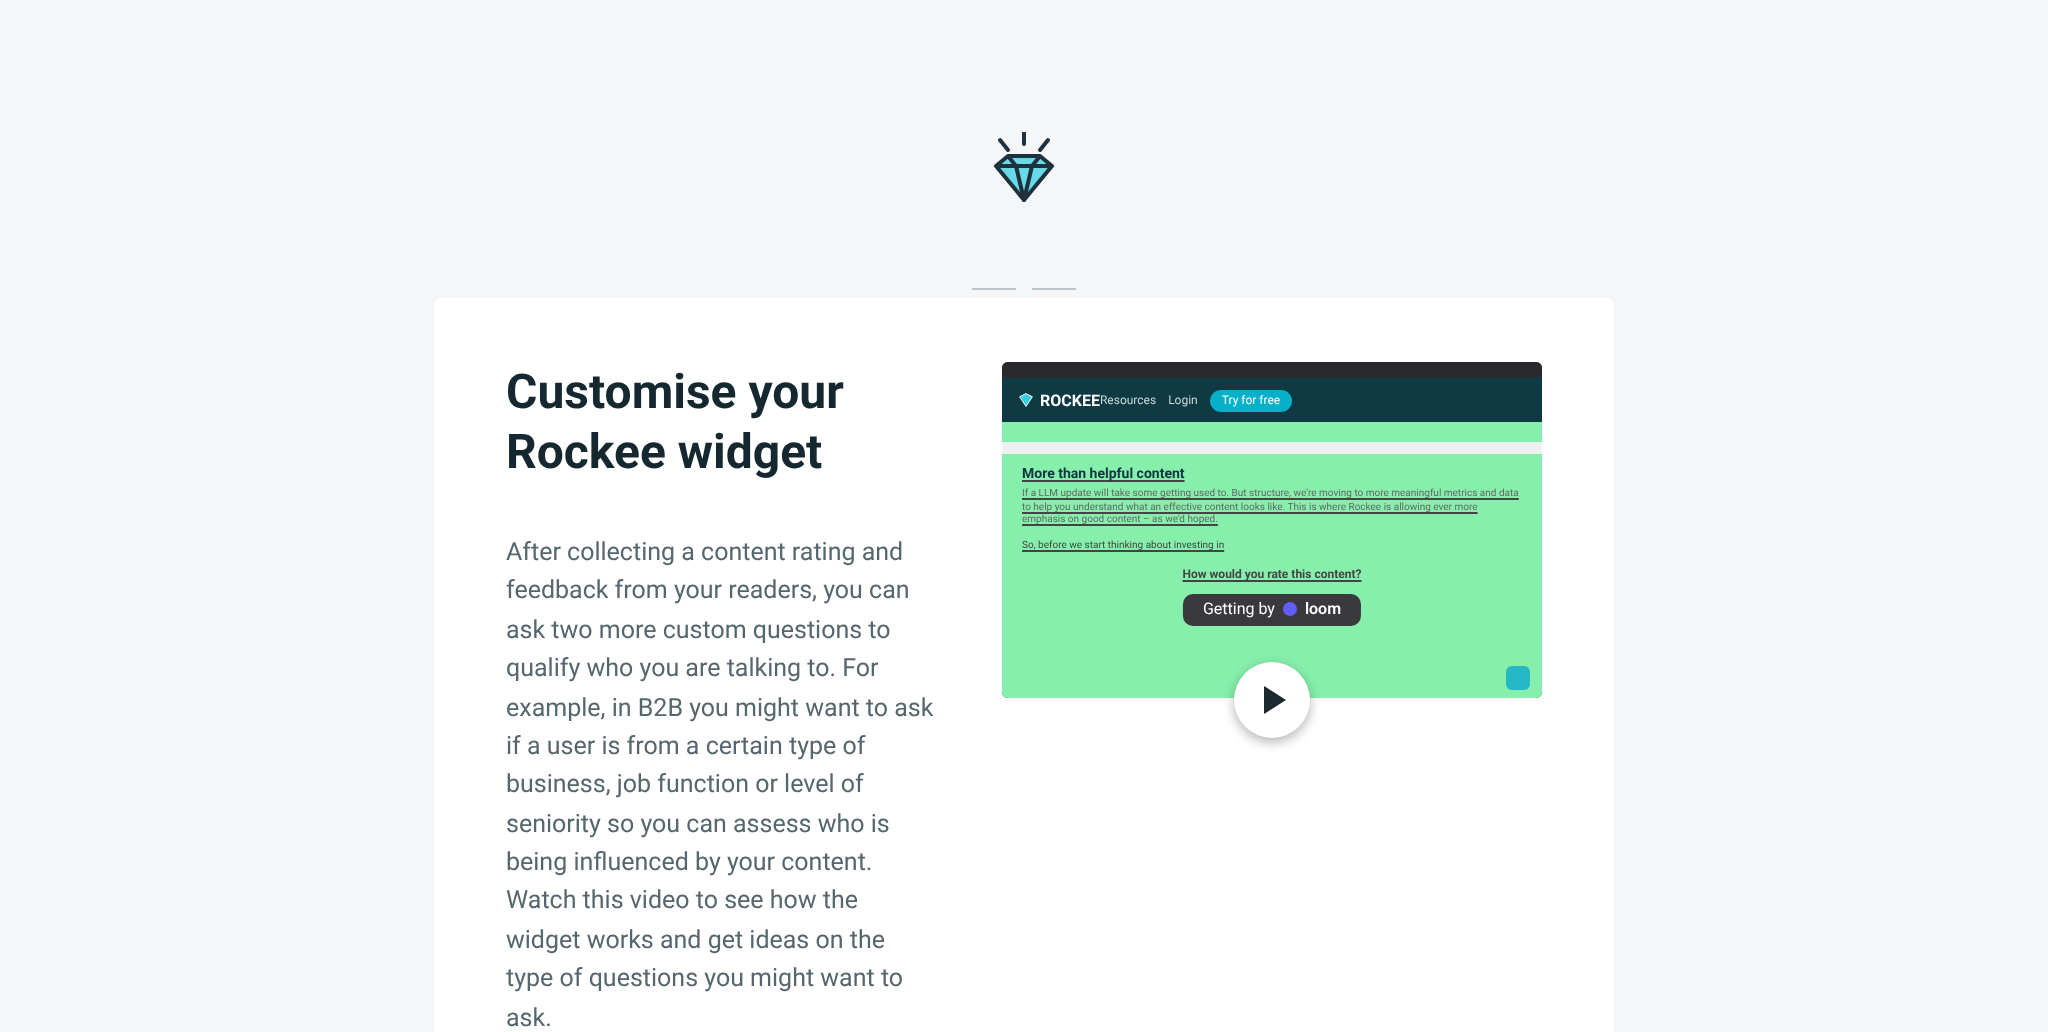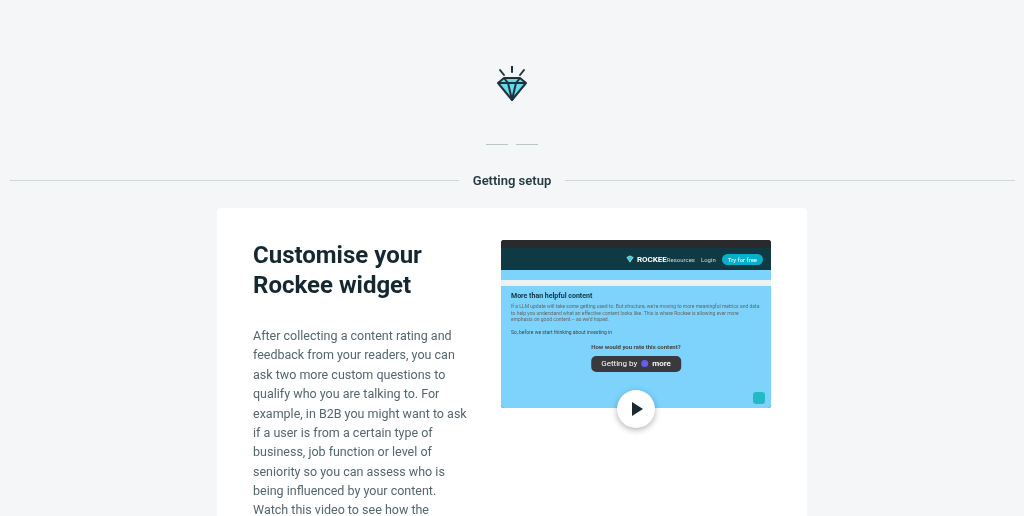--- a/index.html
+++ b/index.html
@@ -13,26 +13,26 @@
   .section-title-row { display:flex; align-items:center; margin: 24px 0 20px; }
   .section-title-row .rule { flex:1; height:1px; background:#ccd7db; }
   .section-title-row .label { font-size:13px; font-weight:600; color:#253a45; padding: 0 14px; }
   .card { background:#fff; border-radius:4px; padding: 32px 36px; width: 590px; margin: 0 auto; display:flex; gap: 32px; }
   .card-text { flex: 1 1 50%; }
   .card-title { font-size: 24px; font-weight: 700; color:#152830; line-height:1.25; margin-bottom: 26px; }
   .card-body { font-size: 12.5px; line-height:1.55; color:#55666e; }
   .video-wrap { flex: 0 0 270px; position: relative; }
   .video-thumb { width: 270px; height: 168px; background:#1a2a33; border-radius:3px; position:relative; overflow:hidden; }
   .browser-top { height:8px; background:#2a2a2e; }
-  .rockee-nav { height:22px; background:#0f3a43; display:flex; align-items:center; padding:0 8px; justify-content:flex-end; }
+  .rockee-nav { height:22px; background:#0f3a43; display:flex; align-items:center; padding:0 8px; justify-content:flex-start; }
   .rockee-logo { color:#fff; font-size:8px; font-weight:700; display:flex; align-items:center; gap:3px; }
   .rockee-nav-right { display:flex; gap:6px; align-items:center; }
   .nav-link { color:#cbd7d7; font-size:6px; }
   .nav-btn { background:#06b0c9; color:#fff; font-size:6px; padding:2px 6px; border-radius:8px; }
-  .video-body { background:#7dd3fc; height:138px; padding:6px 10px; font-size:5.5px; color:#444; line-height:1.3; position:relative; }
+  .video-body { background:#86efac; height:138px; padding:6px 10px; font-size:5.5px; color:#444; line-height:1.3; position:relative;text-decoration:underline; }
   .vb-bar { height:6px; background:#eef0f1; margin:4px -10px 6px; }
   .vb-h { font-size:7px; font-weight:700; color:#0f3542; margin-bottom:2px; }
   .vb-rate { text-align:center; font-weight:700; font-size:6px; margin-top:8px; }
   .powered { background:#3a3a3e; color:#fff; display:inline-block; padding:3px 10px; border-radius:5px; font-size:8px; margin:5px auto 0; position:relative; left:50%; transform:translateX(-50%); }
   .loom-dot { display:inline-block; width:7px; height:7px; background:#625df5; border-radius:50%; vertical-align:middle; margin:0 2px; }
   .feedback-chip { position:absolute; bottom:4px; right:6px; width:12px; height:12px; background:#25b8c5; border-radius:3px; }
   .play-btn { position:absolute; top:50%; left:50%; transform:translate(-50%,-50%); width:38px; height:38px; background:#fff; border-radius:50%; box-shadow:0 2px 6px rgba(0,0,0,0.3); display:flex; align-items:center; justify-content:center; }
   .play-btn::after { content:""; display:block; width:0; height:0; border-left:11px solid #1c2a2f; border-top:7px solid transparent; border-bottom:7px solid transparent; margin-left:2px; }
   ::-webkit-scrollbar { width:16px; }
   ::-webkit-scrollbar-track { background:#f0f0f0; }
@@ -53,25 +53,20 @@
         <g stroke="#1e323d" stroke-width="2" fill="#67d9e8" stroke-linejoin="round">
           <path d="M8 17 L14 12 L30 12 L36 17 L22 34 Z"></path>
           <line x1="8" y1="17" x2="36" y2="17"></line>
           <path d="M14 12 L18 17 L22 34 L26 17 L30 12" fill="none"></path>
         </g>
       </svg>
     </span>
   </div>
   <div class="lines"><span></span><span></span></div>
 
-  <div class="section-title-row">
-    <div class="rule"></div>
-    <div class="label">Getting setup</div>
-    <div class="rule"></div>
-  </div>
 
   <div class="card">
     <div class="card-text">
       <h2 class="card-title">Customise your Rockee widget</h2>
       <p class="card-body">After collecting a content rating and feedback from your readers, you can ask two more custom questions to qualify who you are talking to. For example, in B2B you might want to ask if a user is from a certain type of business, job function or level of seniority so you can assess who is being influenced by your content. Watch this video to see how the widget works and get ideas on the type of questions you might want to ask.</p>
     </div>
     <div class="video-wrap">
       <div class="video-thumb">
         <div class="browser-top"></div>
         <div class="rockee-nav">
@@ -89,21 +84,21 @@
         </div>
         <div class="video-body">
           <div class="vb-bar"></div>
           <div class="vb-h">More than helpful content</div>
           <div style="font-size:5px; color:#666; line-height:1.3;">If a LLM update will take some getting used to. But structure, we're moving to more meaningful metrics and data to help you understand what an effective content looks like. This is where Rockee is allowing ever more emphasis on good content – as we'd hoped.</div>
           <div style="margin-top:6px; font-size:5px;">So, before we start thinking about investing in</div>
           <div class="vb-rate">How would you rate this content?</div>
           <div class="powered">
             <span>Getting by</span>
             <span class="loom-dot"></span>
-            <span style="font-weight:600;">more</span>
+            <span style="font-weight:600;">loom</span>
           </div>
           <div class="feedback-chip"></div>
         </div>
       </div>
       <div class="play-btn"></div>
 
     </div>
   </div>
 
 </div>

